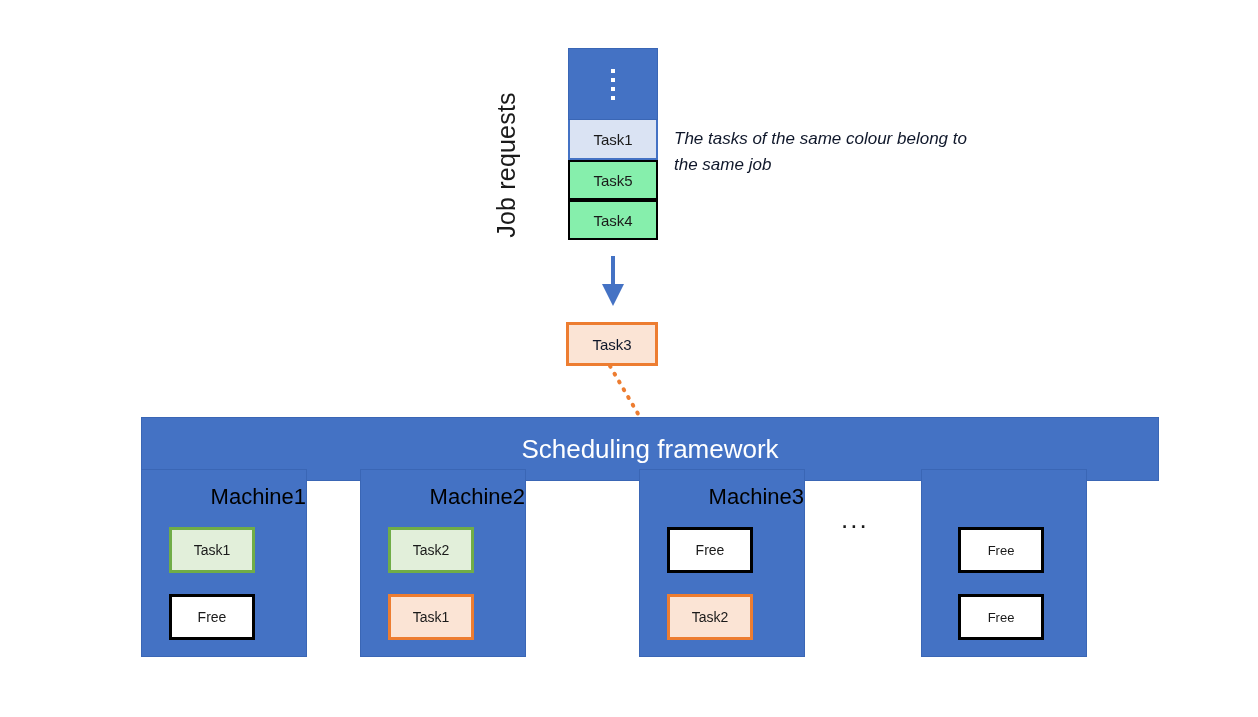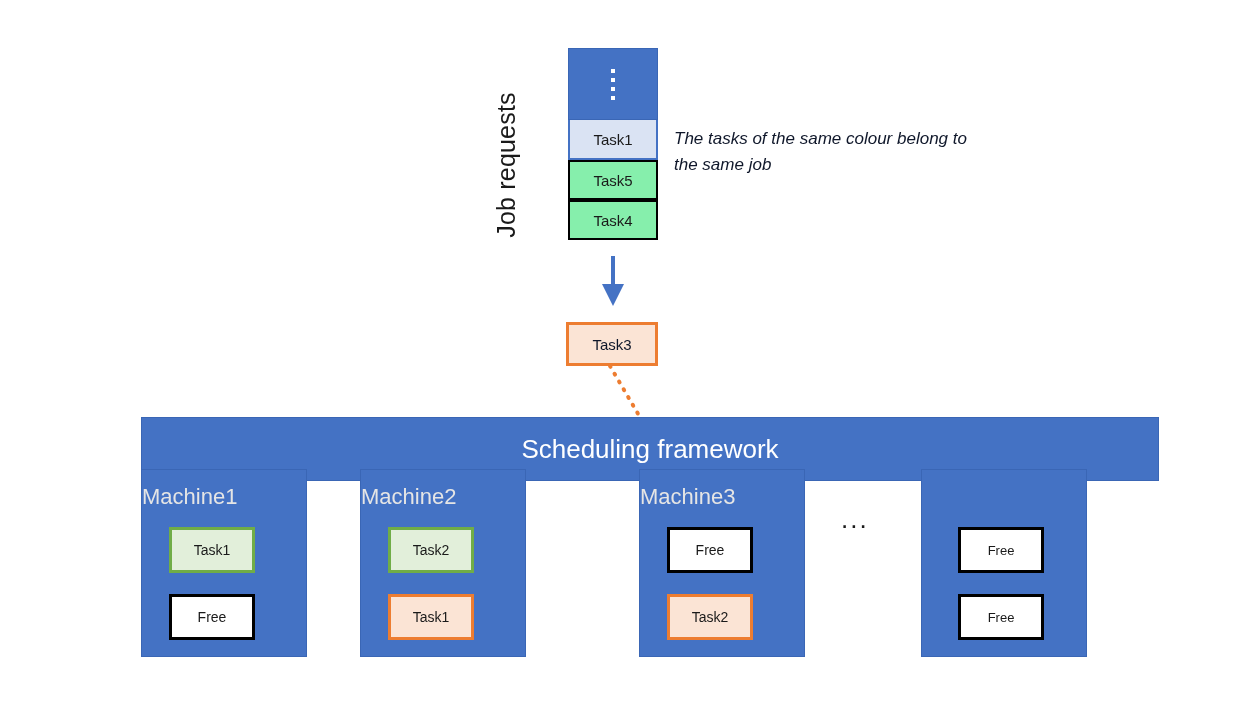--- a/index.html
+++ b/index.html
@@ -154,22 +154,22 @@
     height: 188px;
     background: #4472C4;
     border: 1px solid #3a66b5;
     box-sizing: border-box;
   }
   .machine-title {
     position: absolute;
     top: 14px;
     left: 0;
     right: 0;
-    text-align: left;
-    color: #e5e5e5;
+    text-align: right;
+    color: #000000;
     font-size: 22px;
   }
   .slot {
     position: absolute;
     left: 27px;
     width: 86px;
     height: 46px;
     box-sizing: border-box;
     display: flex;
     align-items: center;

